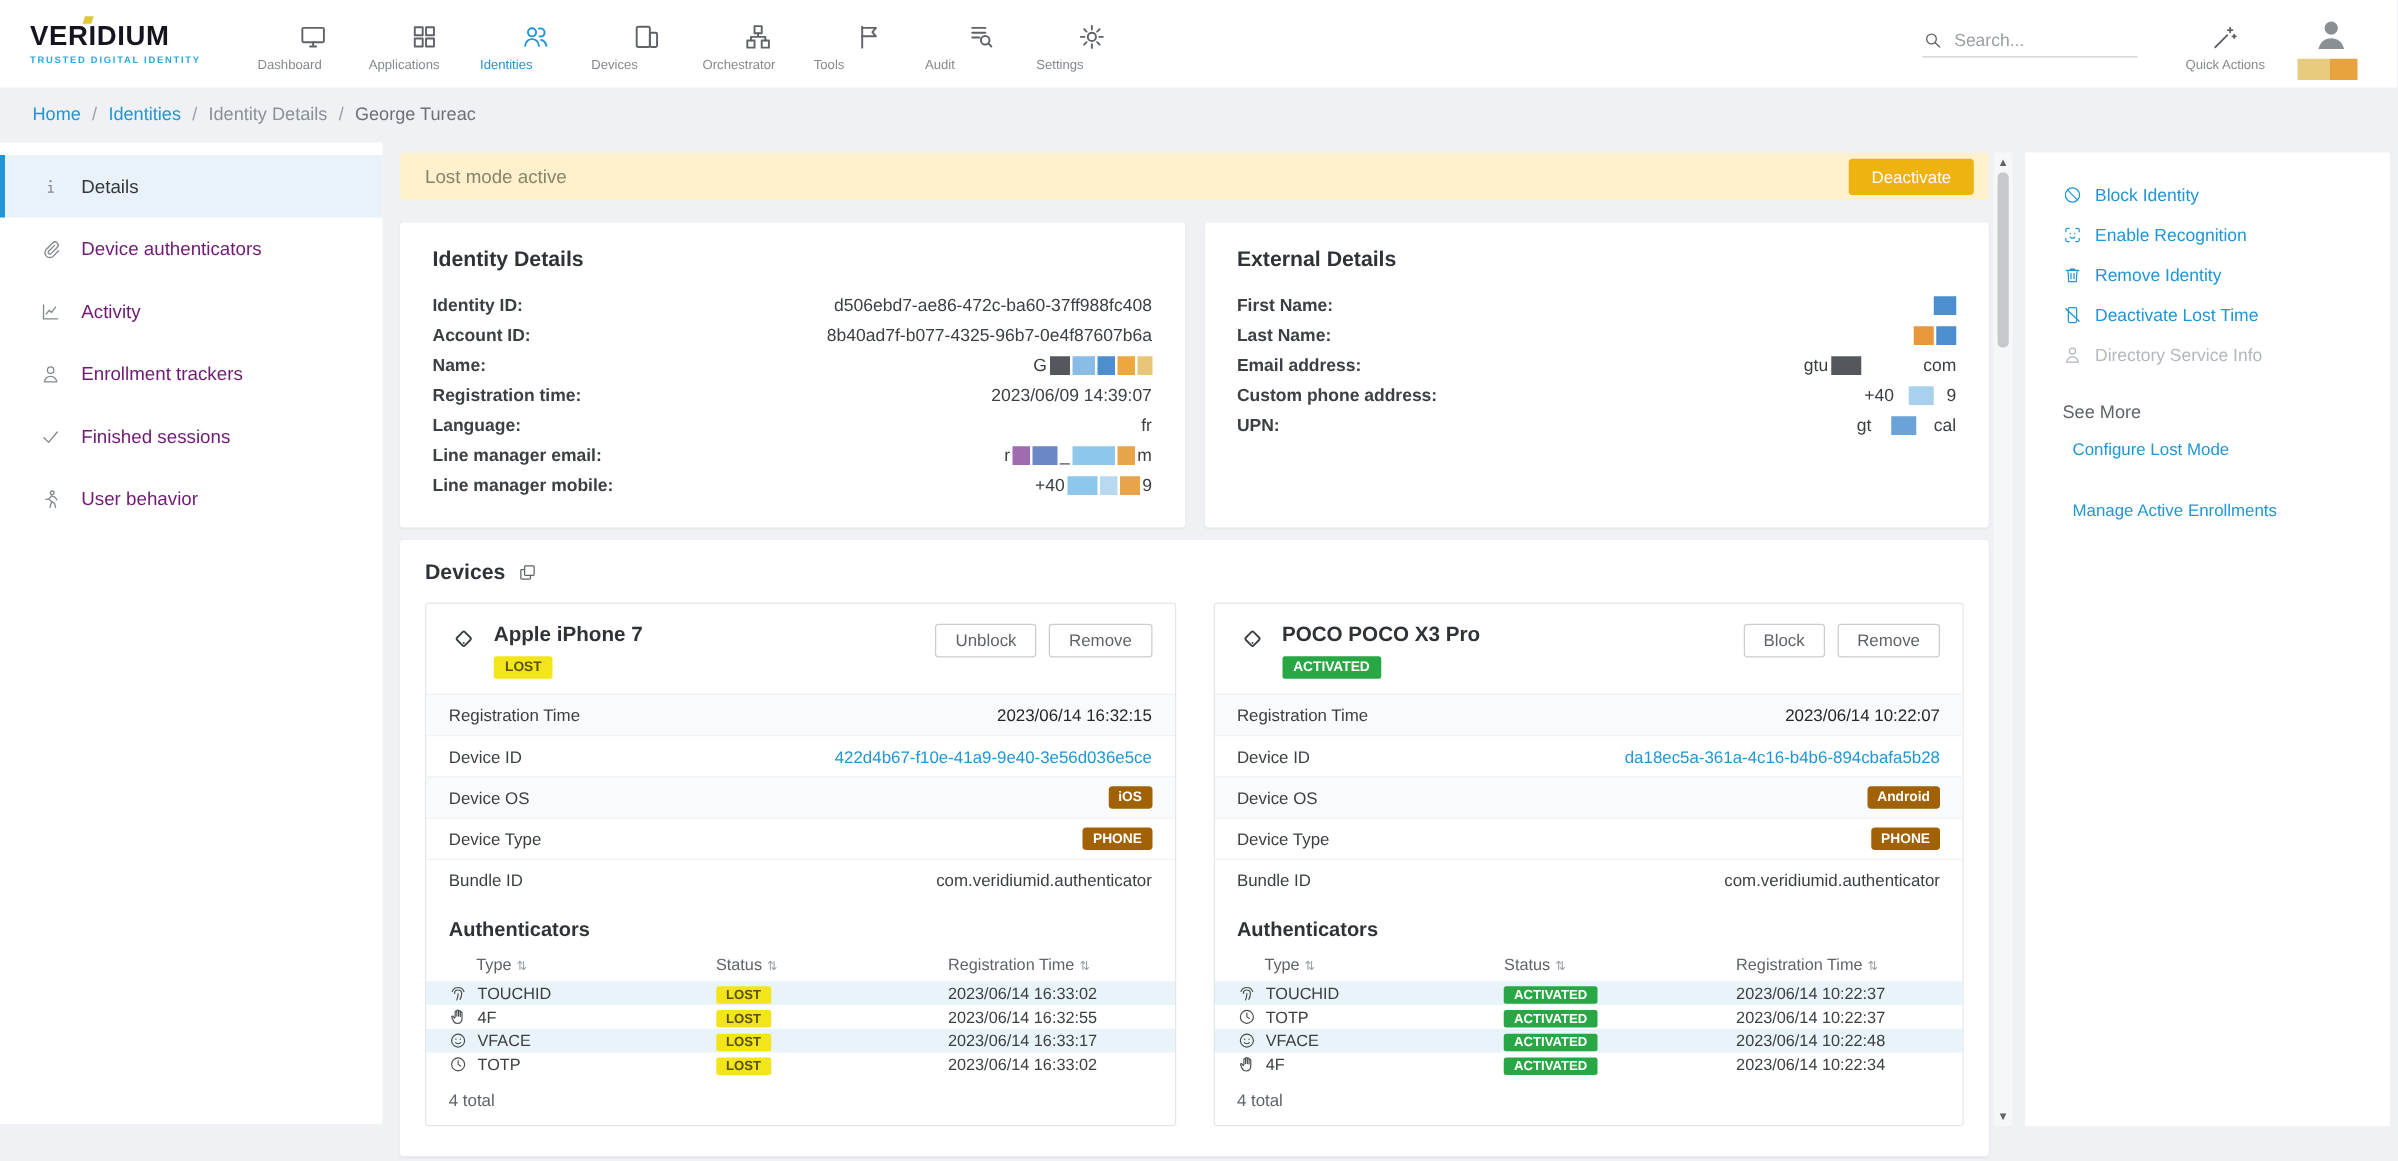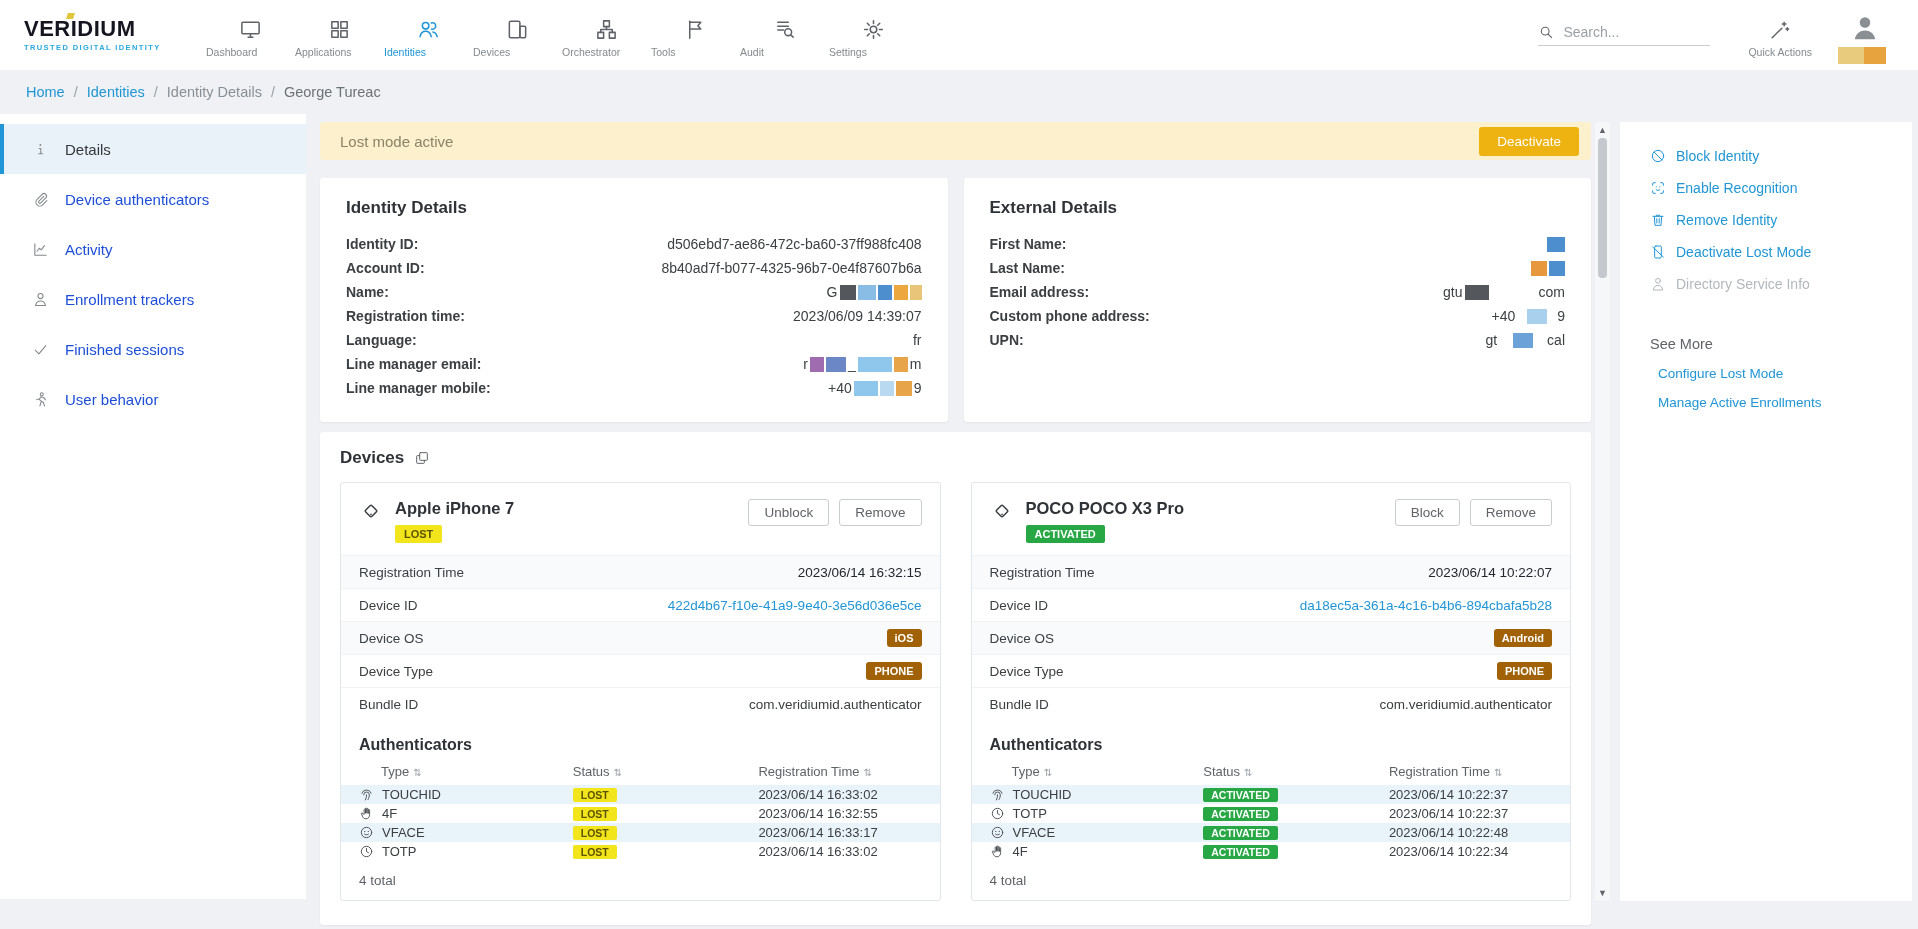--- a/index.html
+++ b/index.html
@@ -36,21 +36,21 @@
 
 .crumbs{height:44px;display:flex;align-items:center;padding-left:26px;font-size:14.5px;gap:9px}
 .crumb-link{color:#2196d6;cursor:pointer}
 .crumb-sep{color:#9aa0a6}
 .crumb-muted{color:#8a9097}
 .crumb-current{color:#6d7277}
 
 
 .content{display:flex;height:815px;align-items:stretch}
 .sidebar{width:306px;background:#fff;margin-bottom:30px;padding-top:10px;flex-shrink:0}
-.sb-item{height:50px;display:flex;align-items:center;gap:16px;padding-left:28px;color:#1d4ed8;font-size:15px;cursor:pointer;border-left:4px solid transparent}
+.sb-item{height:50px;display:flex;align-items:center;gap:16px;padding-left:28px;color:#701a75;font-size:15px;cursor:pointer;border-left:4px solid transparent}
 .sb-item .ic{color:#83888c}
 .sb-item .ic svg{width:17px;height:17px;stroke-width:1.5}
 .sb-item.active{background:#e9f2f9;border-left-color:#2196d6;color:#34383c}
 
 .main{flex:1;padding:8px 4px 0 14px;min-width:0;overflow:hidden}
 .banner{height:38px;background:#fcf0cd;border-radius:3px;display:flex;align-items:center;padding:0 12px 0 20px}
 .banner-msg{color:#8a8468;font-size:15px}
 .banner button{margin-left:auto;background:#eeb211;color:#fff;border:none;border-radius:3px;font-size:13.5px;padding:7px 18px;cursor:pointer;font-family:inherit}
 
 .cards-row{display:flex;gap:16px;margin-top:18px}
@@ -104,23 +104,23 @@
 .vscroll{width:15px;margin:8px 2px 28px 0;background:#f6f7f8;display:flex;flex-direction:column;align-items:center;border-radius:2px;flex-shrink:0}
 .sb-arrow{font-size:9px;color:#606468;height:16px;display:flex;align-items:center;justify-content:center;cursor:pointer;width:100%}
 .sb-thumb{width:9px;height:140px;background:#c5c9cd;border-radius:4px;cursor:grab}
 .sb-space{flex:1}
 
 
 .rightpanel{width:292px;background:#fff;margin:8px 6px 28px 8px;padding-top:18px;flex-shrink:0}
 .ap-item{height:32px;display:flex;align-items:center;gap:10px;padding:0 18px 0 30px;font-size:14px;color:#2196d6;cursor:pointer}
 .ap-item .ic svg{width:16px;height:16px;stroke-width:1.5}
 .ap-item.disabled{color:#b2b8bd;cursor:default}
-.see-more{margin-top:36px;padding:0 22px 0 30px;color:#5f6368;font-size:14.5px}
+.see-more{margin-top:22px;padding:0 22px 0 30px;color:#5f6368;font-size:14.5px}
 .ap-link{margin-top:14px;padding:0 22px 0 38px;font-size:13.5px;color:#2196d6;cursor:pointer}
-.ap-link.second{margin-top:14px}
+.ap-link.second{margin-top:34px}
 </style>
 </head>
 <body>
 
 <header class="topbar">
   <div class="logo">
     <div class="logo-name">VERIDIUM</div>
     <div class="logo-accent"></div>
     <div class="logo-tagline">TRUSTED DIGITAL IDENTITY</div>
   </div>
@@ -675,21 +675,21 @@
         </span>
       <span>Remove Identity</span>
     </div>
     <div class="ap-item">
       <span class="ic">
           <svg viewBox="0 0 24 24">
             <rect x="7" y="3" width="10" height="18" rx="1.8"></rect>
             <path d="M4 4.5L20 19.5"></path>
           </svg>
         </span>
-      <span>Deactivate Lost Mode</span>
+      <span>Deactivate Lost Time</span>
     </div>
     <div class="ap-item disabled">
       <span class="ic">
           <svg viewBox="0 0 24 24">
             <circle cx="12" cy="7.2" r="3.6"></circle>
             <path d="M5 20.5c.8-4.2 3.5-6.3 7-6.3s6.2 2.1 7 6.3z"></path>
           </svg>
         </span>
       <span>Directory Service Info</span>
     </div>

